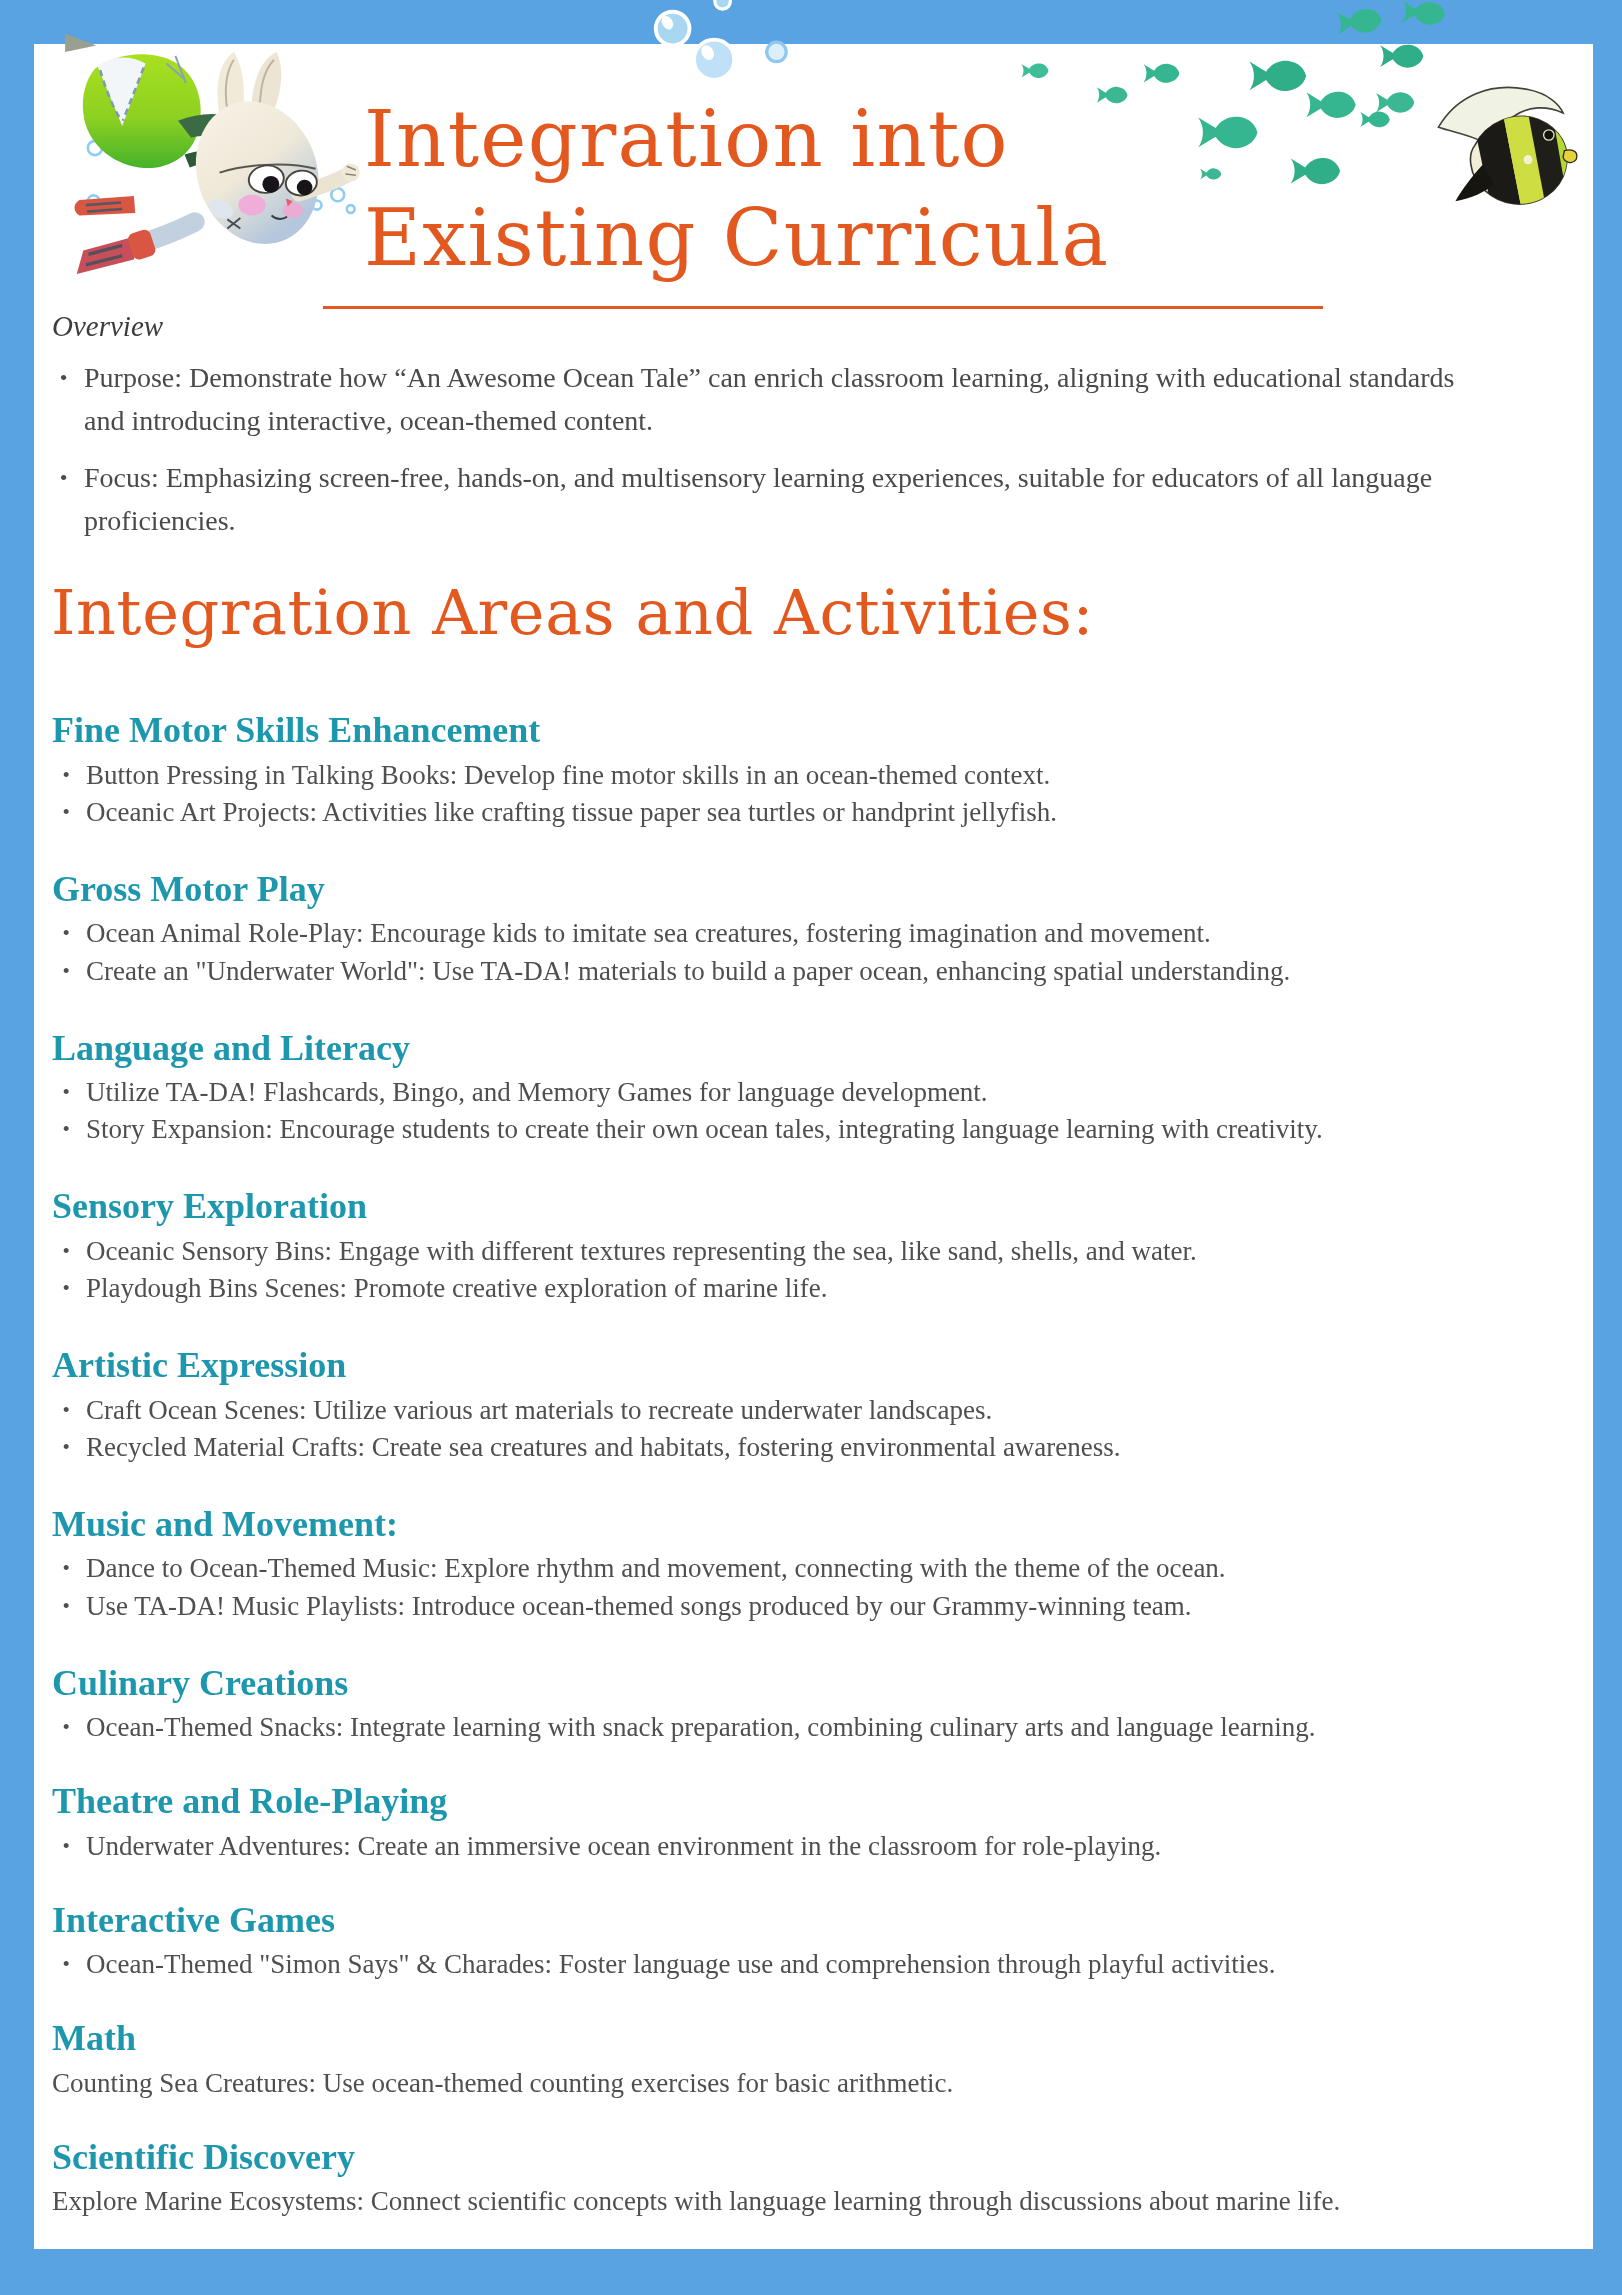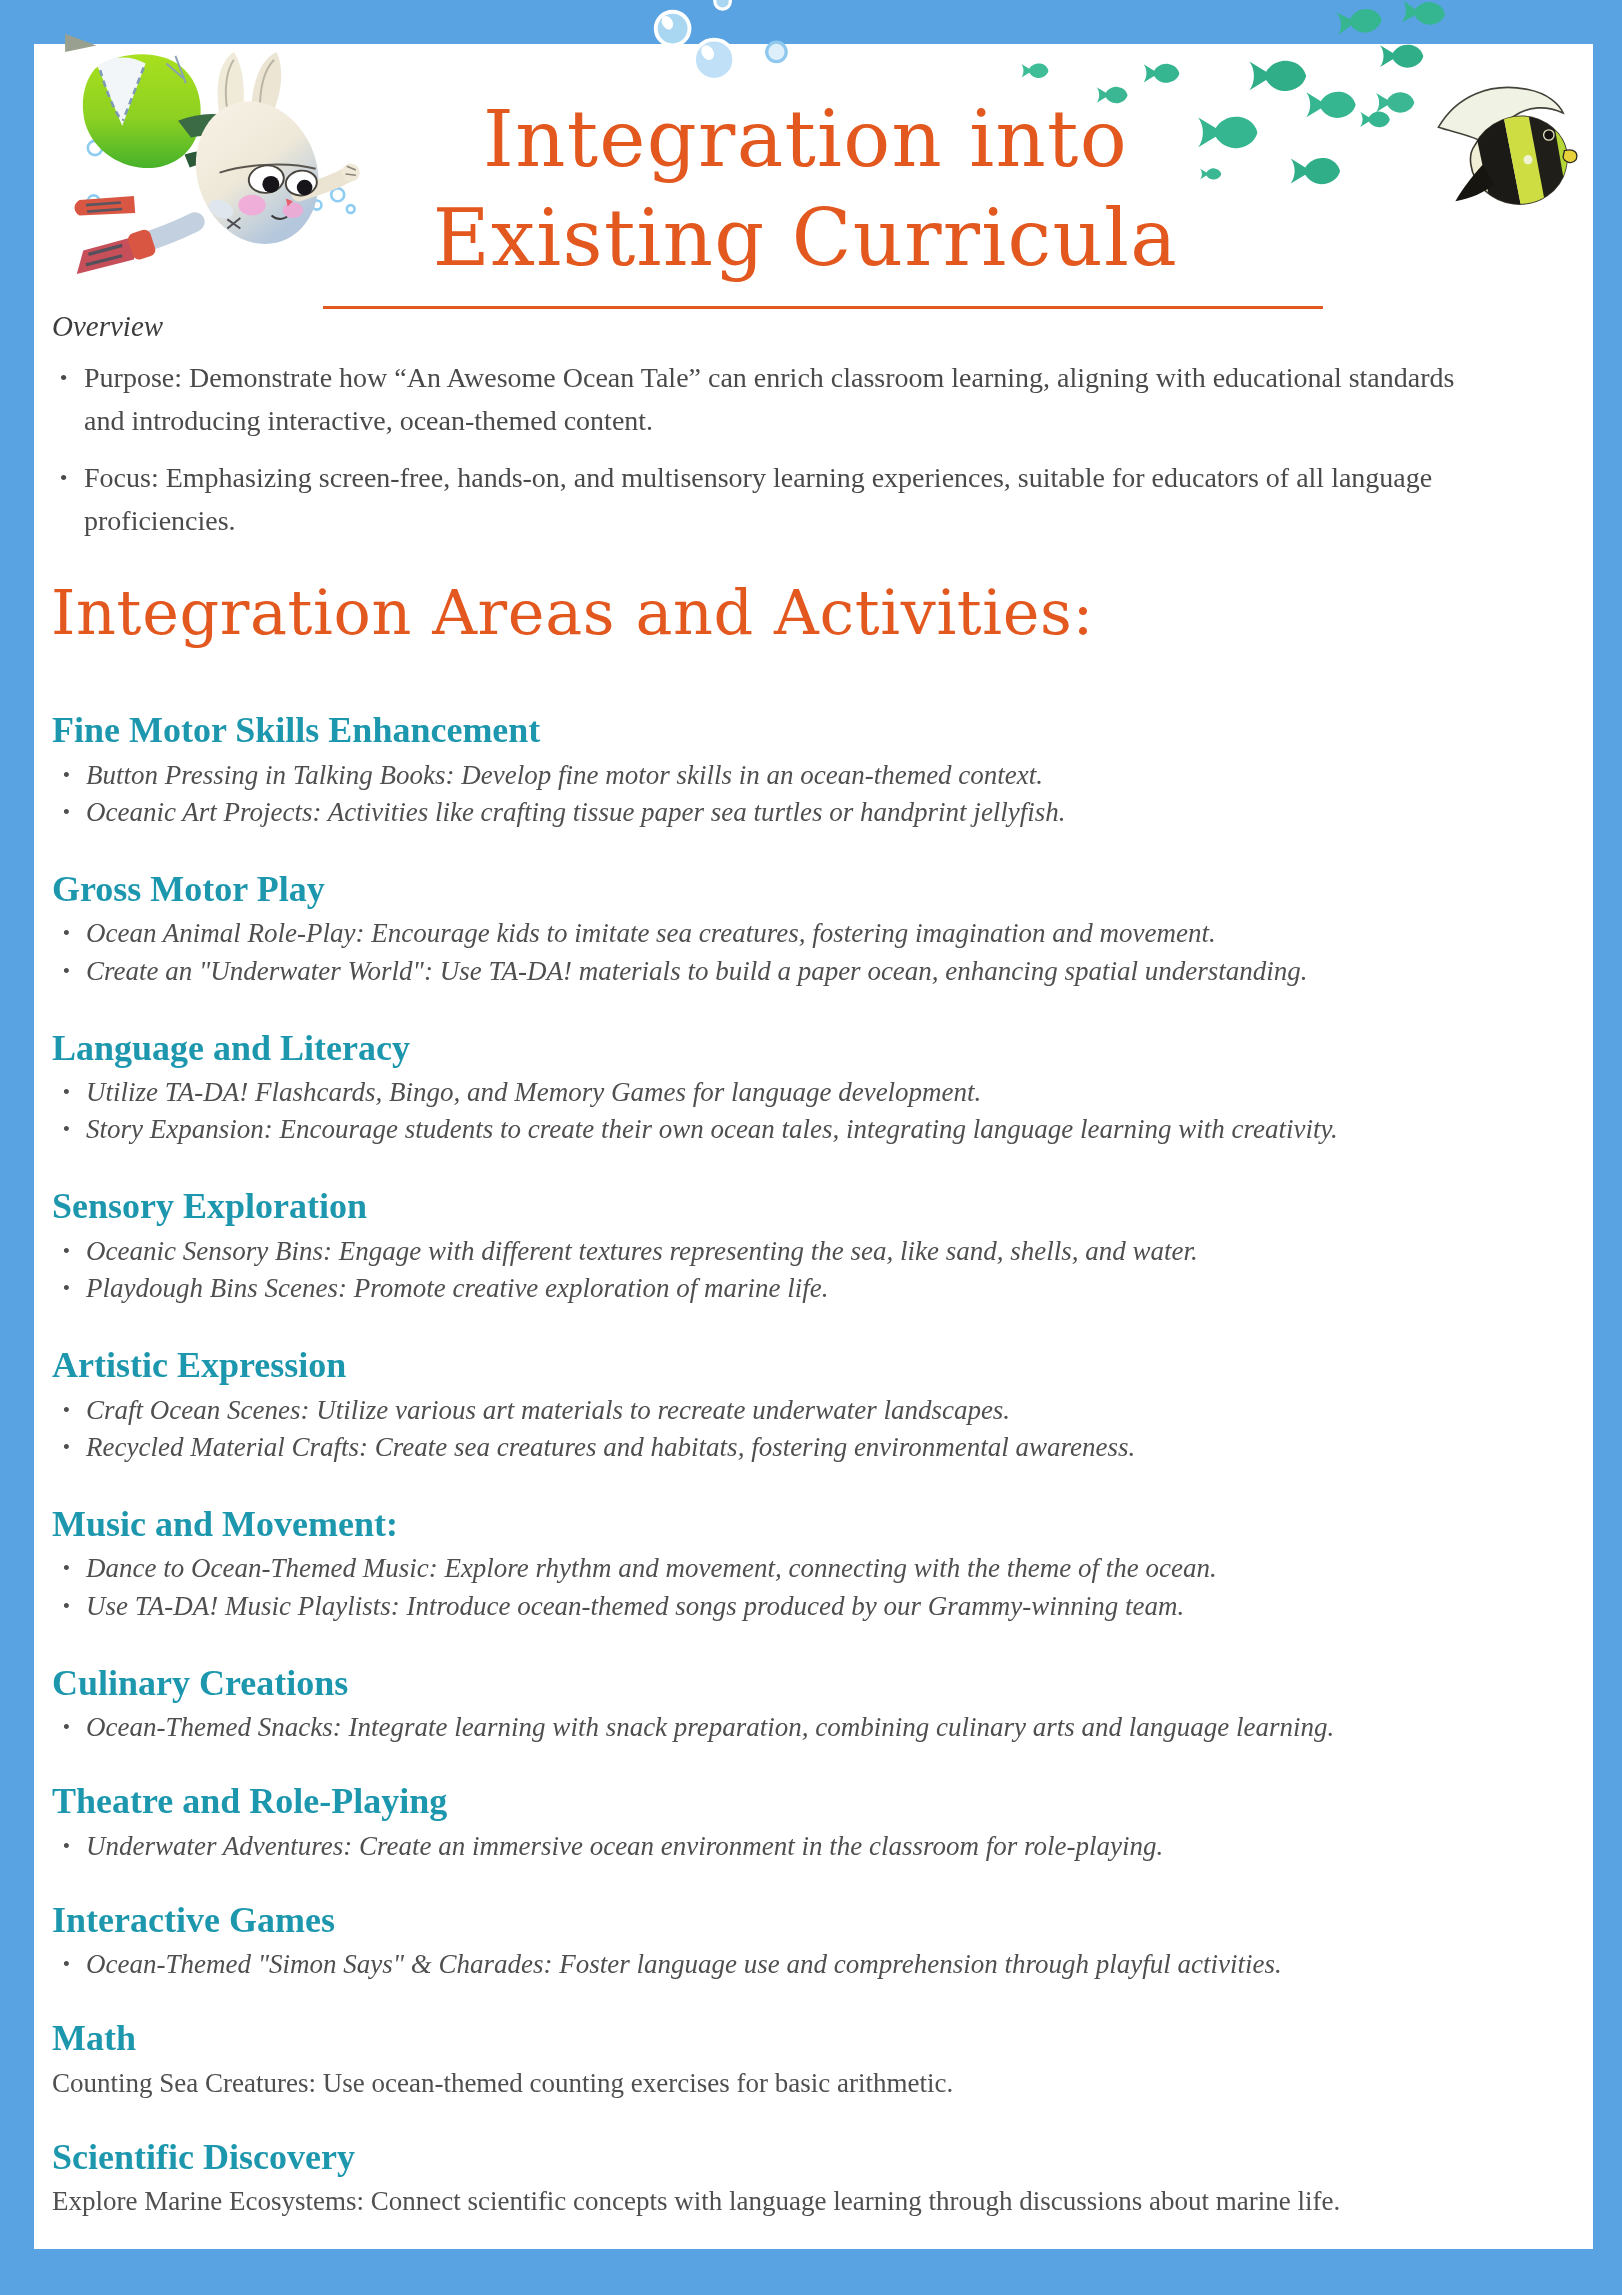--- a/index.html
+++ b/index.html
@@ -15,21 +15,21 @@
     background:#ffffff;
   }
   .deco{
     position:absolute;left:0;top:0;width:1623px;height:2295px;
     pointer-events:none;z-index:1;
   }
   .textlayer{position:absolute;left:0;top:0;width:1623px;height:2295px;z-index:2;}
 
   .title{
     position:absolute;left:364px;top:90px;width:883px;
-    text-align:center;
+    text-align:left;
     font-family:"DejaVu Serif", serif;
     font-size:78px;line-height:99px;
     color:#e2581f;letter-spacing:1.3px;
   }
   .title-underline{
     position:absolute;left:323px;top:306px;width:1000px;height:3.2px;
     background:#e2581f;
   }
   .overview-label{
     position:absolute;left:52px;top:310px;
@@ -53,21 +53,21 @@
   .sections{
     position:absolute;left:52px;top:710px;width:1500px;
   }
   .sections section{margin:0 0 39px 0;}
   .sections section.m56{margin-bottom:36px;}
   .sections h3{
     margin:0 0 6.5px 0;
     font-size:36px;line-height:40px;font-weight:bold;
     color:#1d97ad;
   }
-  .sections ul{margin:0;padding:0;list-style:none;font-style:italic;}
+  .sections ul{margin:0;padding:0;list-style:none;}
   .sections li{
     position:relative;padding-left:34px;margin:0 0 1.3px 0;
     font-size:27px;line-height:36px;color:#4f4f4f;
   }
   .sections li::before{
     content:"\2022";position:absolute;left:10.4px;top:0;
     font-size:21px;color:#4f4f4f;
   }
   .sections p{
     margin:0;font-size:27px;line-height:36px;color:#4f4f4f;

